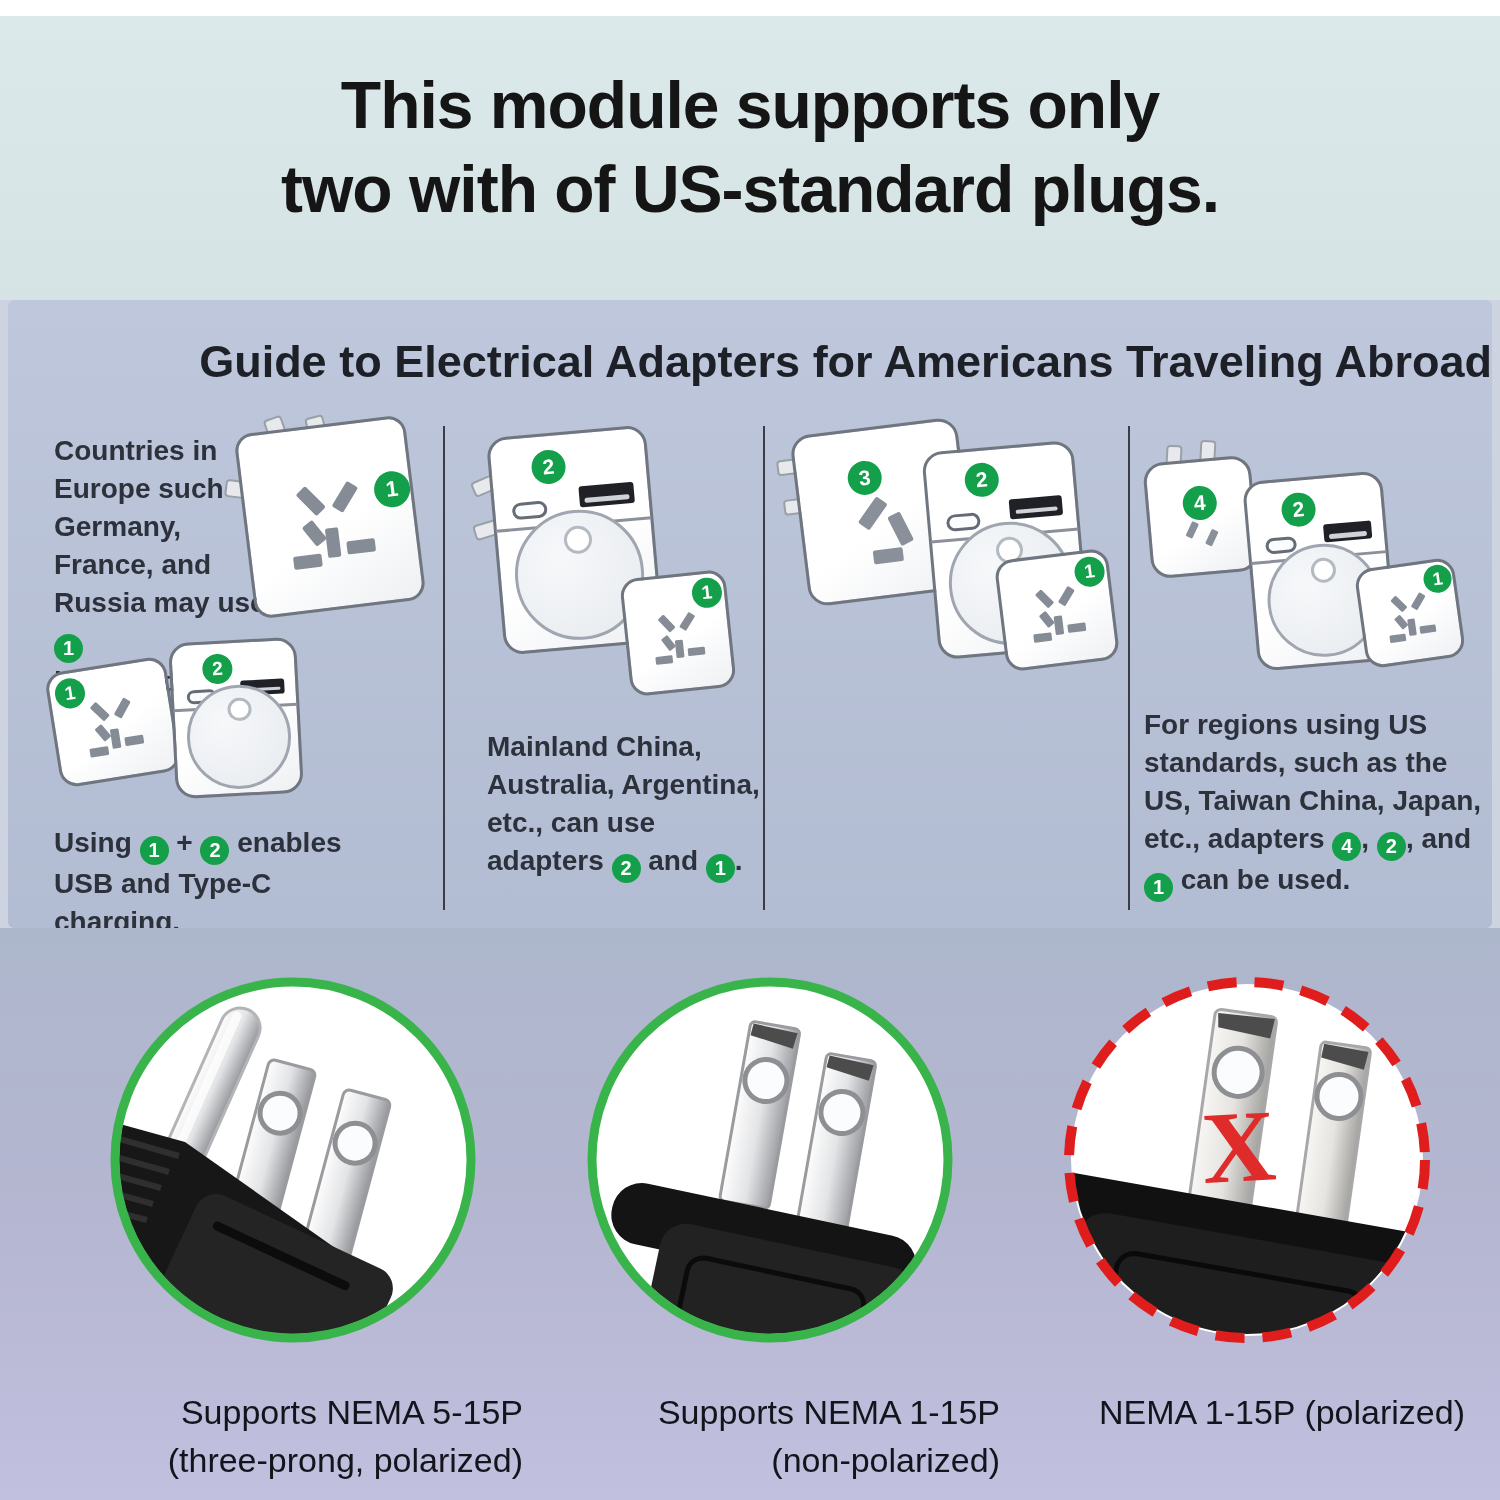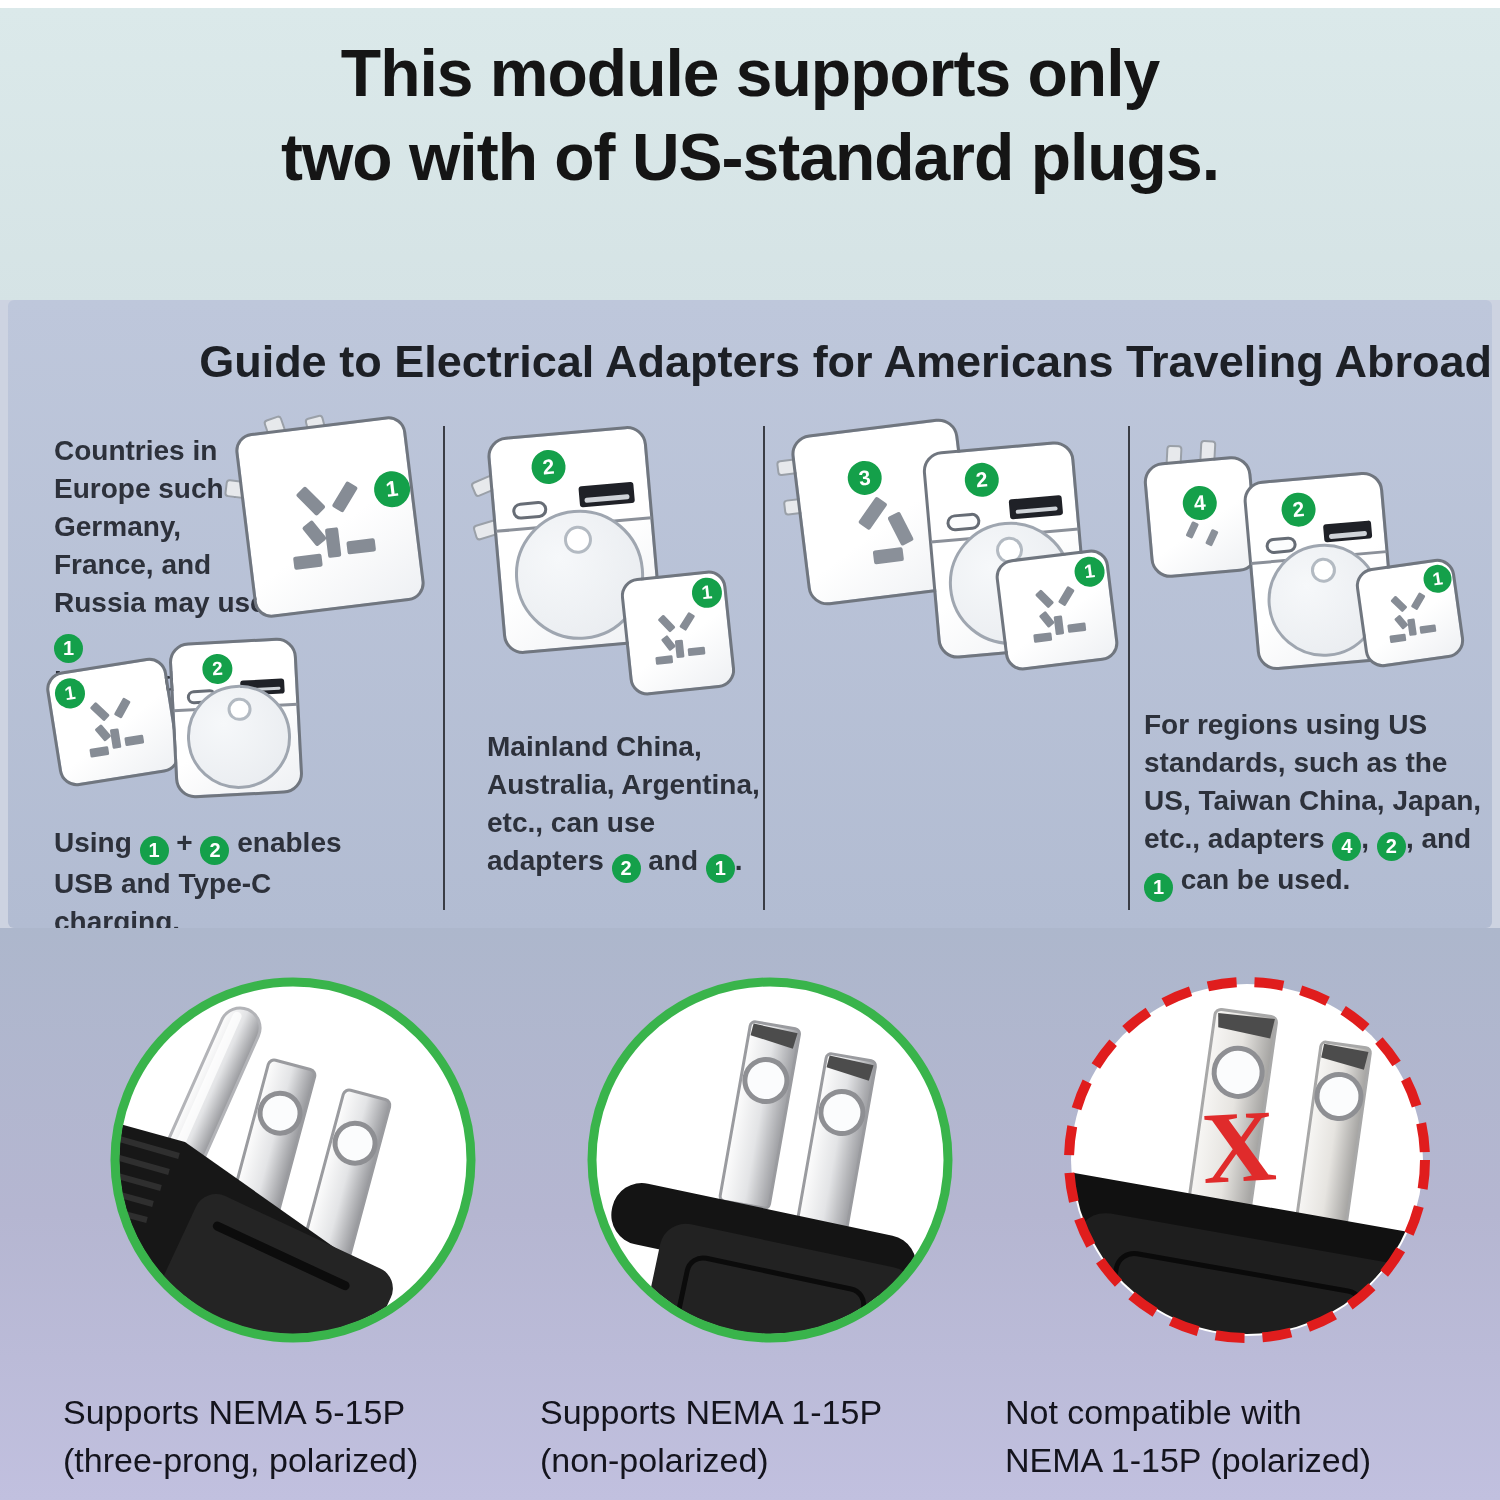--- a/index.html
+++ b/index.html
@@ -1,22 +1,22 @@
 <!DOCTYPE html>
 <html><head>
 <meta charset="utf-8">
 <style>
   html,body{margin:0;padding:0}
   .page{position:relative;width:1500px;height:1500px;overflow:hidden;
         font-family:"Liberation Sans","DejaVu Sans",sans-serif;background:#fff}
 
   
-  .hero{position:absolute;top:8px;left:0;width:1500px;height:300px;box-sizing:border-box;
+  .hero{position:absolute;top:16px;left:0;width:1500px;height:300px;box-sizing:border-box;
         background:linear-gradient(180deg,#dbe9ea 0%,#d5e3e5 100%);
-        text-align:center;padding-top:24px}
+        text-align:center;padding-top:48px}
   .hero-line{font-size:66px;font-weight:800;color:#151515;line-height:1.27;letter-spacing:-1px}
 
   
   .guide-band{position:absolute;top:300px;left:0;width:1500px;height:628px;background:#cdd3e1}
   .guide-panel{position:absolute;left:8px;right:8px;top:0;bottom:0;border-radius:6px;
                background:linear-gradient(180deg,#bec7db 0%,#b2bcd2 100%)}
   .guide-title{margin:0;padding-top:36px;text-align:right;font-size:45px;font-weight:600;color:#1d2026}
   .columns{position:absolute;left:0;top:126px;width:100%;height:484px;
            display:grid;grid-template-columns:435px 320px 365px auto}
   .col{position:relative;box-sizing:border-box}
@@ -45,21 +45,21 @@
   .prong{position:absolute;background:#e7e9ec;border:2px solid #9aa0a8;border-radius:4px;z-index:0}
   .badge{position:absolute;display:flex;align-items:center;justify-content:center;background:#14a04a;
          color:#fff;border-radius:50%;font-weight:700;z-index:5}
 
   
   .plugs-section{position:absolute;top:928px;left:0;width:1500px;height:572px;
         background:linear-gradient(180deg,#adb7cc 0%,#b5b6d1 50%,#c1c0df 100%)}
   .plug-svg{position:absolute;top:46px}
   .x-mark{position:absolute;left:1202px;top:160px;font-family:"Liberation Serif","DejaVu Serif",serif;
           font-weight:700;font-size:102px;color:#e02b2b;z-index:6;transform:rotate(-3deg)}
-  .plug-caption{position:absolute;top:460px;width:460px;text-align:left;
+  .plug-caption{position:absolute;top:460px;width:460px;text-align:right;
                 font-size:34px;line-height:1.42;font-weight:400;color:#14141d}
 </style>
 </head>
 <body>
 
 <div class="page">
 
   <header class="hero">
     <div class="hero-line">This module supports only</div>
     <div class="hero-line">two with of US-standard plugs.</div>
@@ -353,18 +353,17 @@
 
     <div class="plug-caption" style="left:63px">
       <div>Supports NEMA 5-15P</div>
       <div>(three-prong, polarized)</div>
     </div>
     <div class="plug-caption" style="left:540px">
       <div>Supports NEMA 1-15P</div>
       <div>(non-polarized)</div>
     </div>
     <div class="plug-caption" style="left:1005px">
-      <div>Not compatible with</div>
       <div>NEMA 1-15P (polarized)</div>
     </div>
   </section>
 
 </div>
 
 </body></html>

